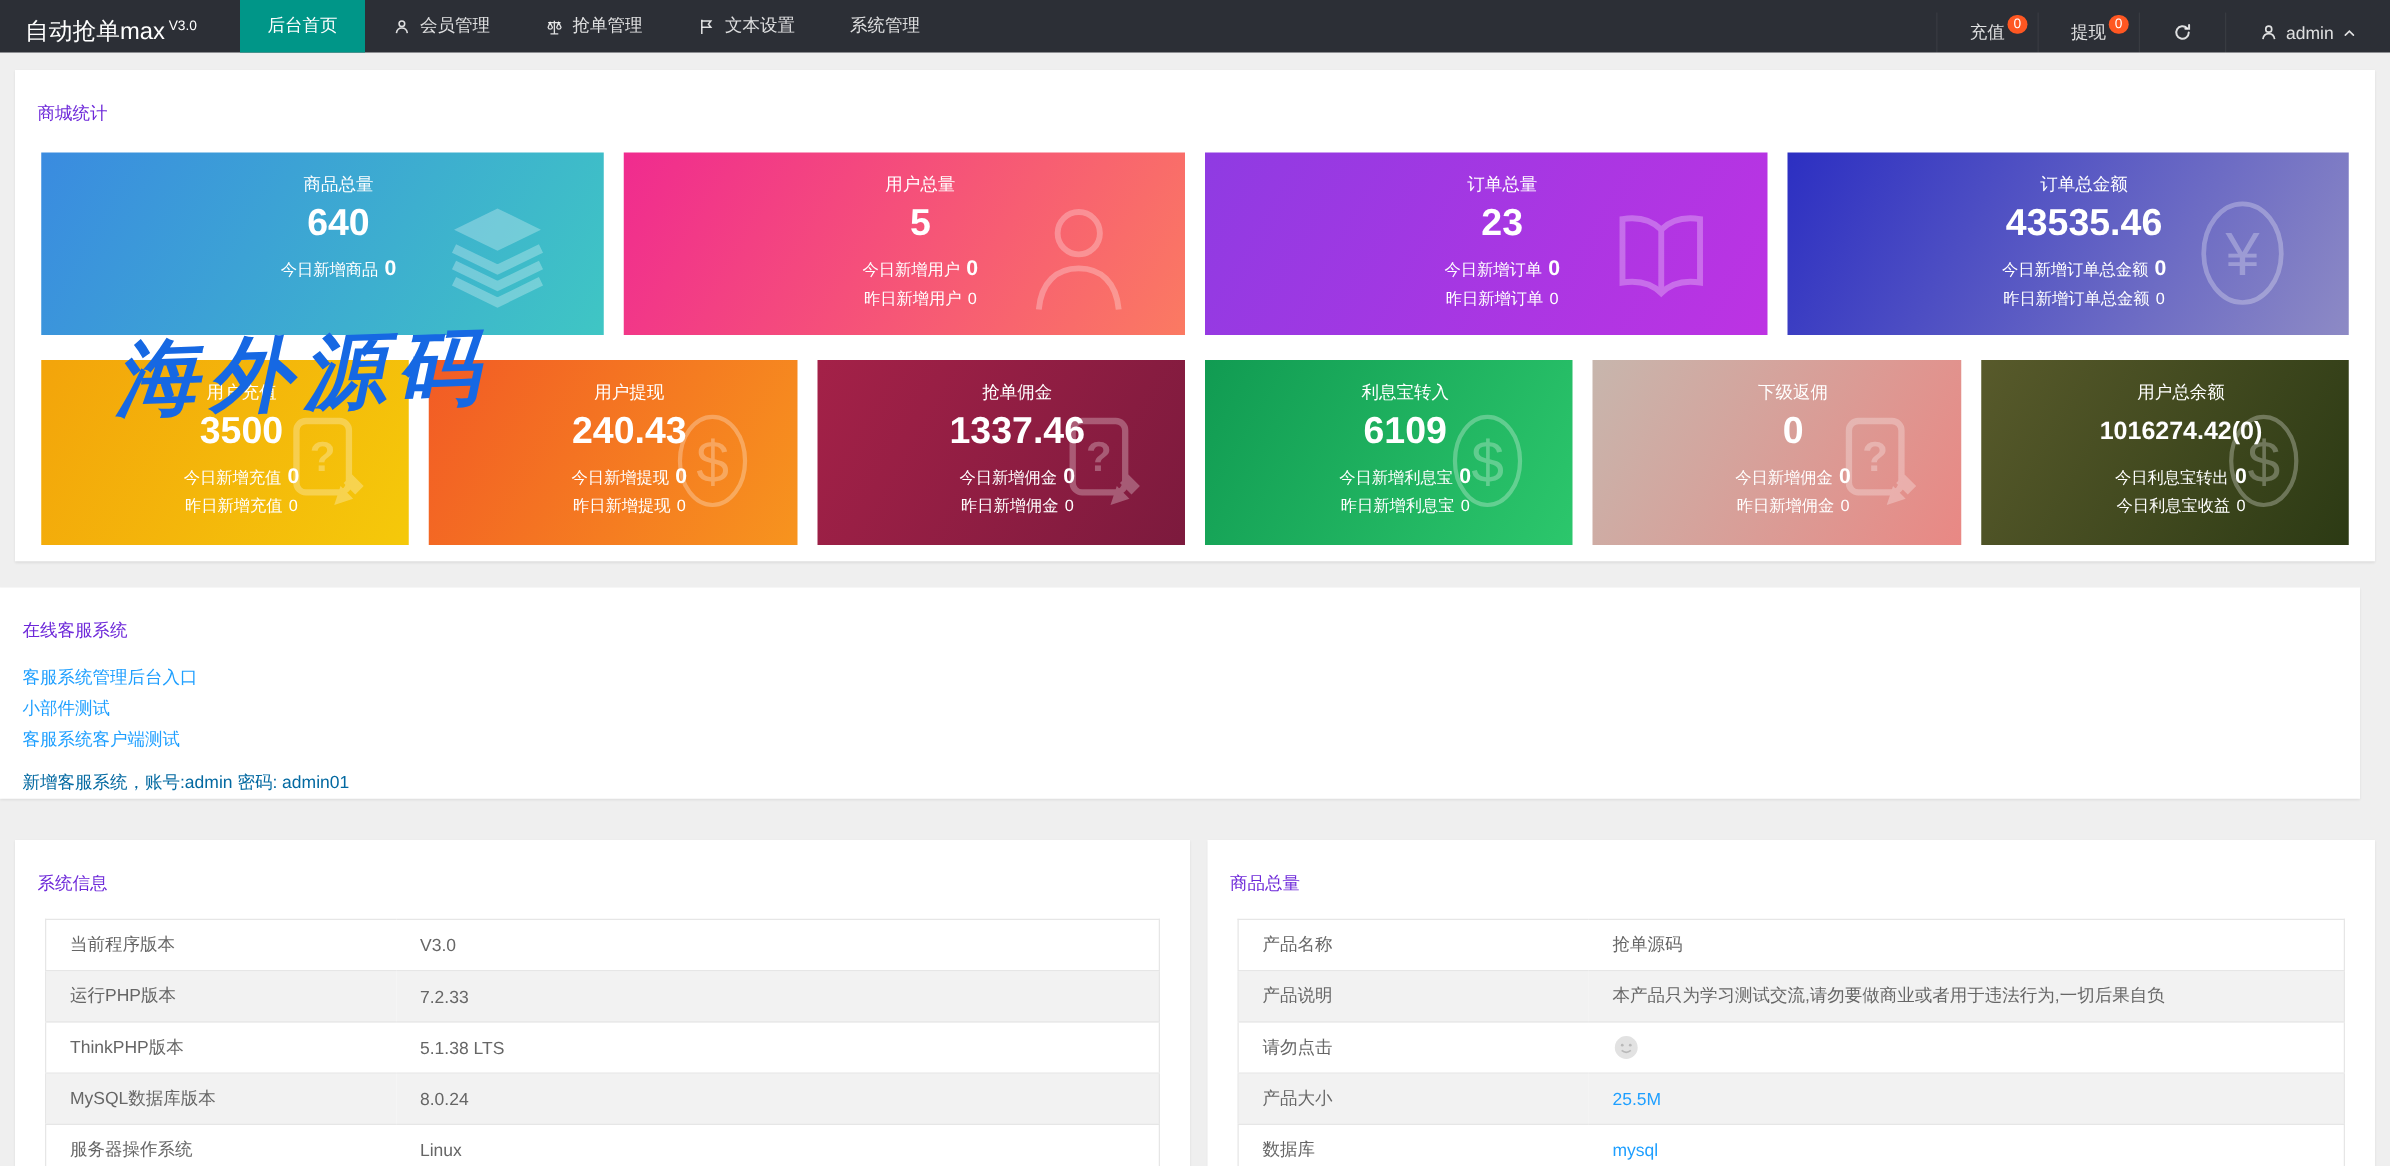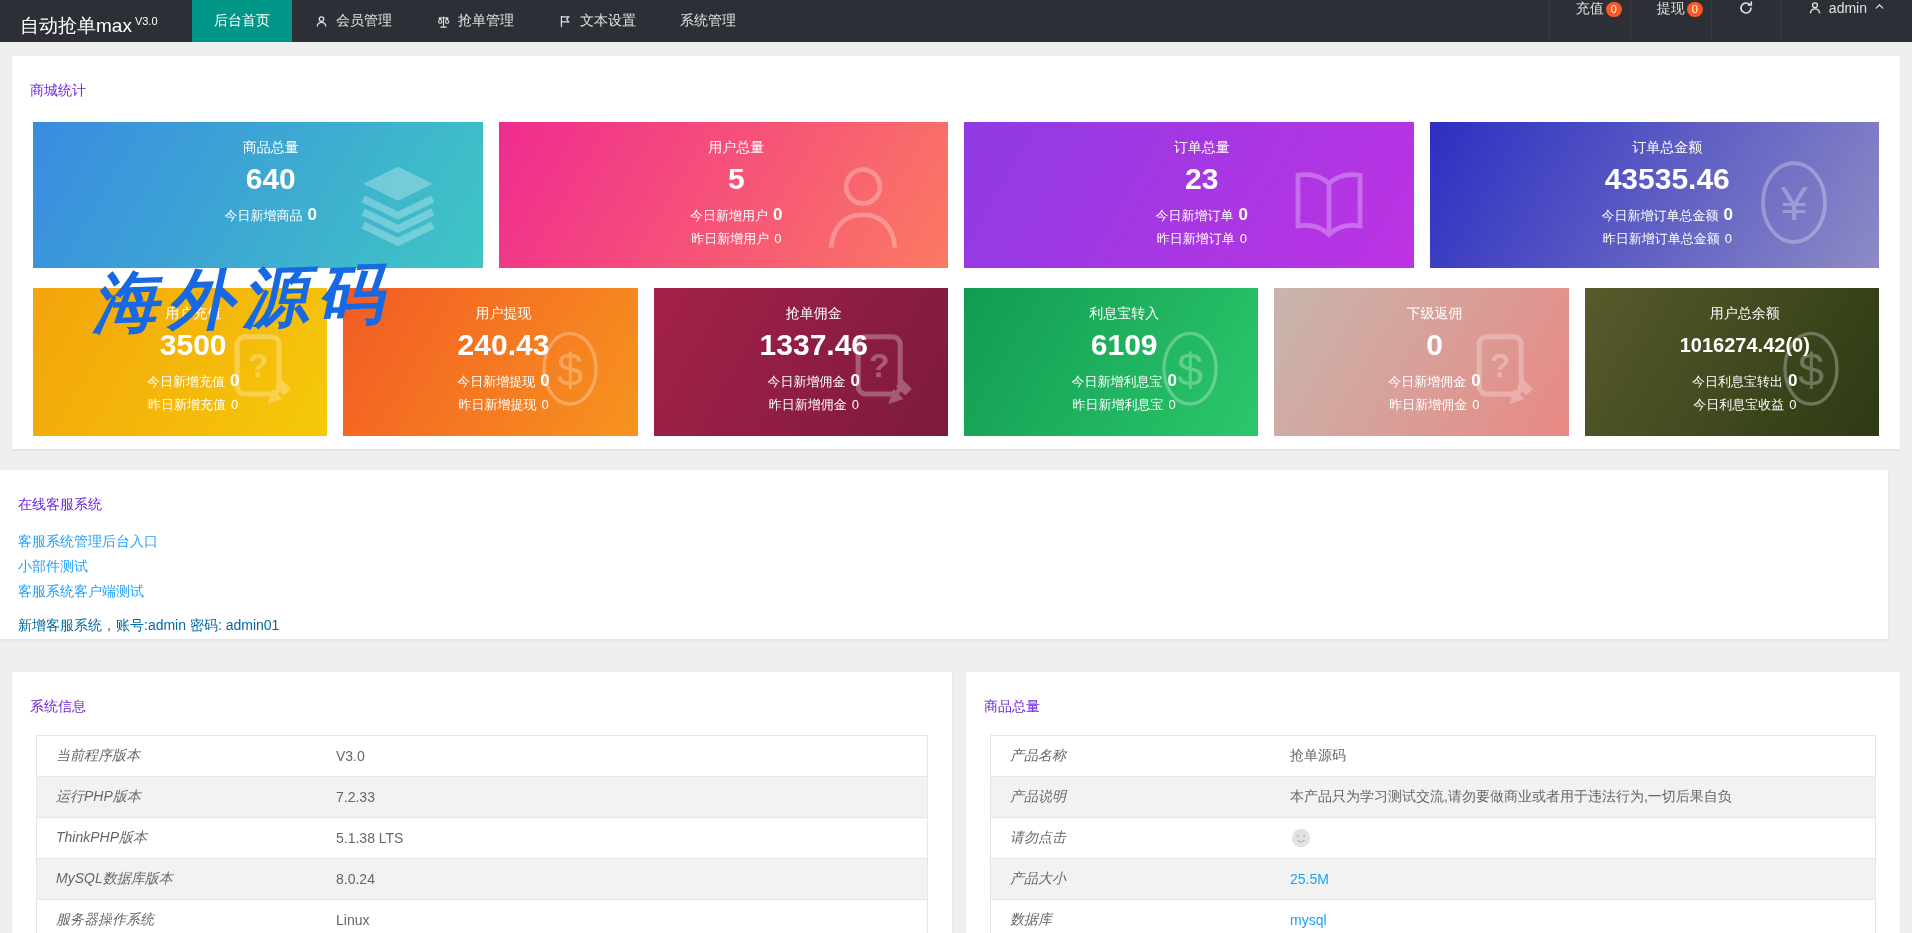--- a/index.html
+++ b/index.html
@@ -10,22 +10,22 @@
   .navbar{position:absolute;top:0;left:0;right:0;height:42px;background:#2c2f36;
     display:flex;align-items:stretch;color:#eee;z-index:60;}
   .brand{width:172px;padding-left:20px;line-height:42px;font-size:19px;color:#fff;white-space:nowrap;}
   .brand sup{font-size:11px;margin-left:3px;color:#fff;}
   .menu{display:flex;}
   .menu-item{display:flex;align-items:center;gap:7px;padding:0 22px;font-size:14px;
     color:rgba(255,255,255,.85);cursor:pointer;}
   .menu-item.active{background:#009688;color:#fff;}
   .mi-icon svg{width:15px;height:15px;display:block;}
   .nav-right{margin-left:auto;display:flex;}
-  .nav-item{position:relative;display:flex;gap:6px;padding:0 26px;
-    font-size:14px;color:rgba(255,255,255,.85);border-left:1px solid rgba(255,255,255,.06);cursor:pointer;}
+  .nav-item{position:relative;display:flex;align-items:center;gap:6px;padding:0 26px;
+    font-size:14px;color:rgba(255,255,255,.85);border-left:1px solid rgba(255,255,255,.06);cursor:pointer;margin-top:10px;}
   .badge{position:absolute;top:2px;right:8px;background:#ff5722;color:#fff;font-size:11px;
     line-height:15px;padding:0 5px;border-radius:8px;}
   .nav-item svg{width:16px;height:16px;display:block;}
   .caret svg{width:13px;height:13px;}
 
   
   .main{position:absolute;top:42px;left:0;right:0;height:891px;overflow:hidden;}
   .panel{position:absolute;background:#fff;box-shadow:0 1px 2px rgba(0,0,0,.08);}
   .panel-title{padding:26px 0 0 18px;font-size:14px;color:#6d28d9;}
 
@@ -56,21 +56,21 @@
   .service-note{padding:13px 0 0 18px;font-size:14px;color:#0369a1;}
 
   .panel-system{left:12px;top:630px;width:940px;height:303px;}
   .panel-product{left:966px;top:630px;width:934px;height:303px;}
   .info-table{margin:19px 24px 0;width:892px;border-collapse:collapse;font-size:14px;color:#666;
     border:1px solid #e6e6e6;}
   .panel-product .info-table{width:886px;}
   .info-table tr{border-bottom:1px solid #e6e6e6;}
   .info-table tr:nth-child(even){background:#f2f2f2;}
   .info-table td{height:38px;padding-left:19px;vertical-align:middle;}
-  .info-table td.label-cell{width:260px;font-style:italic;}
+  .info-table td.label-cell{width:260px;}
   .info-table .link{color:#1e9fff;cursor:pointer;}
   .emoji-wrap svg{width:22px;height:22px;display:block;}
 </style>
 </head>
 <body>
 
 <div class="page">
 
   <header class="navbar">
     <div class="brand">

